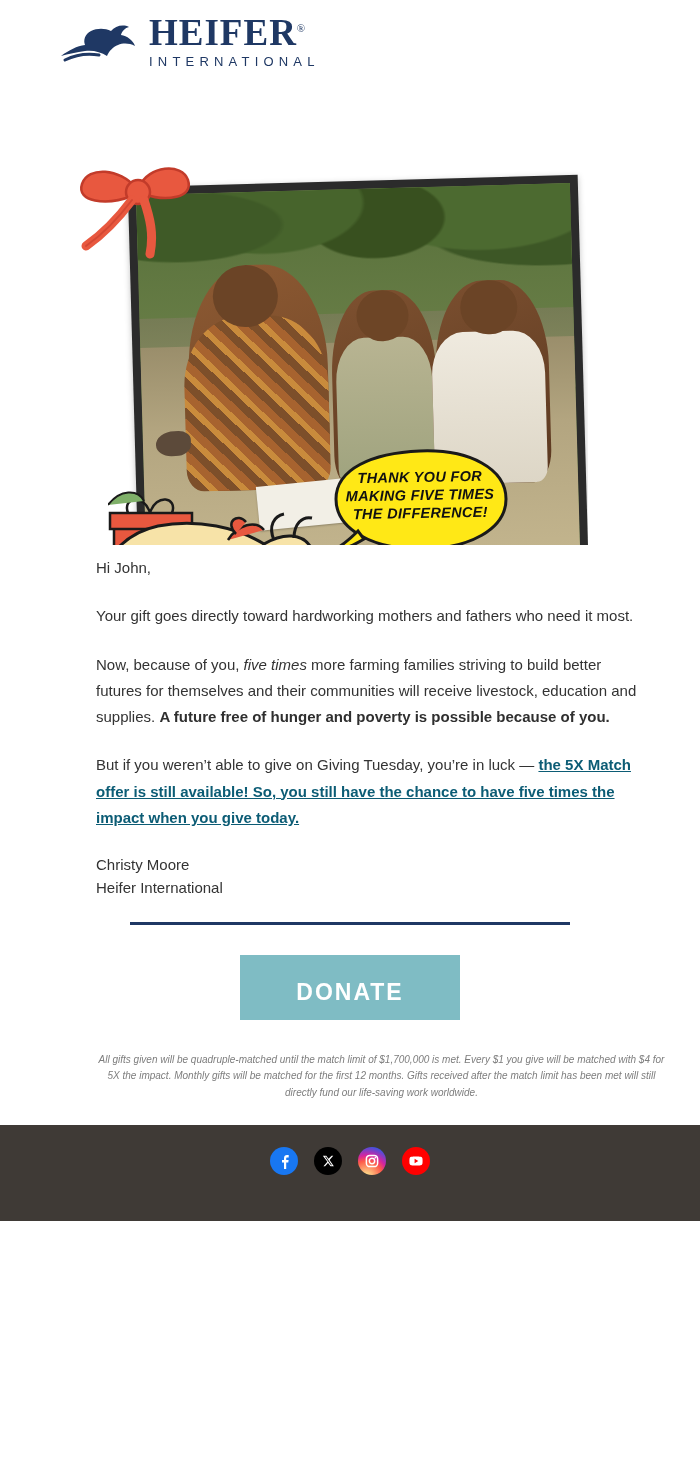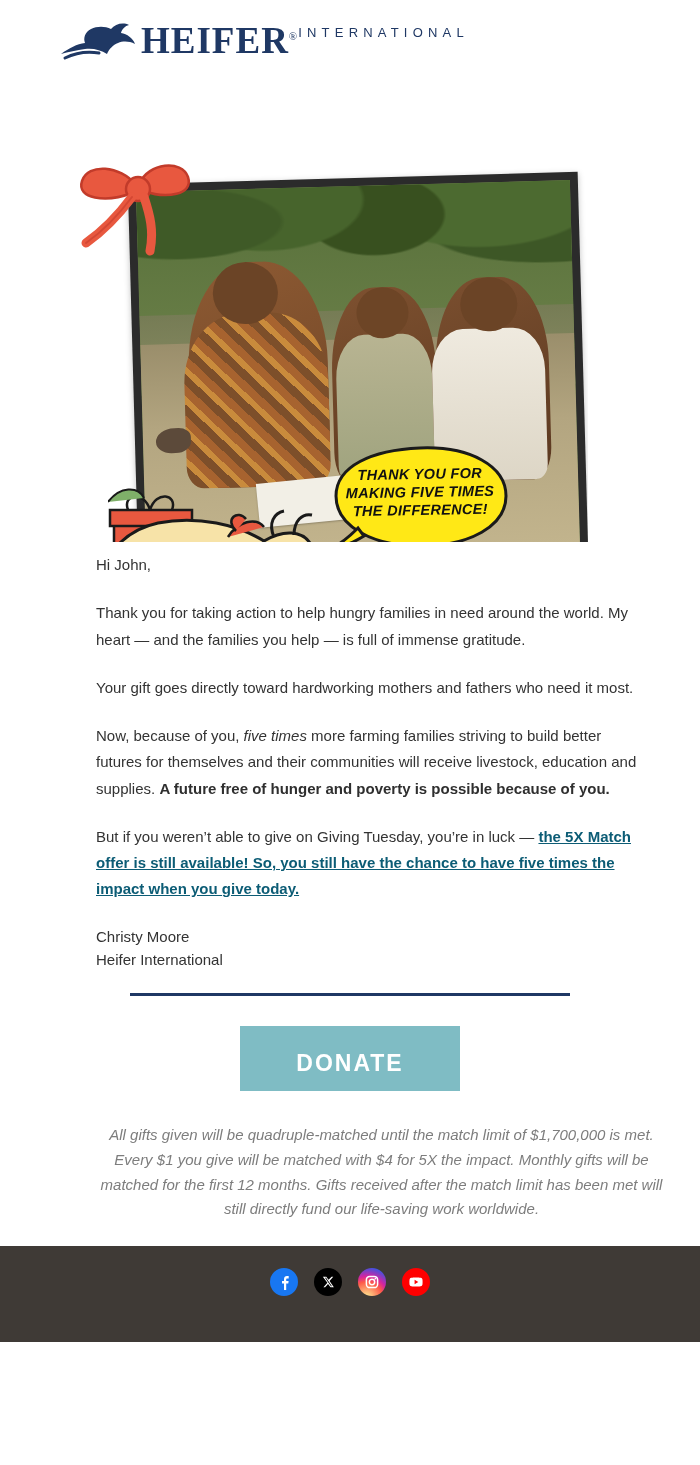--- a/index.html
+++ b/index.html
@@ -31,23 +31,23 @@
     padding-left: 55px;
   }
   .logo-mark {
     width: 86px;
     height: 52px;
     flex: 0 0 auto;
     position: relative;
   }
   .logo-text {
     display: flex;
-    flex-direction: row;
+    flex-direction: column;
     justify-content: space-between;
-    margin-left: 0;
+    margin-left: 8px;
   }
   .logo-heifer {
     font-family: "Liberation Serif", serif;
     font-weight: bold;
     font-size: 37px;
     letter-spacing: 1px;
     color: #1f3864;
     line-height: 1;
     position: relative;
   }
@@ -239,21 +239,21 @@
     font-weight: bold;
     letter-spacing: 2px;
     padding: 24px 56px 14px 56px;
     border: none;
     cursor: pointer;
     font-family: "Liberation Sans", sans-serif;
   }
   .disclaimer {
     padding: 22px 34px 24px 66px;
     text-align: center;
-    font-size: 15px;
+    font-size: 10px;
     font-style: italic;
     line-height: 1.65;
     color: #7d7d7d;
     margin-left: 31px;
   }
 
   
   .footer {
     background: #3f3a36;
     color: #ffffff;
@@ -388,21 +388,20 @@
     <div class="bubble-text">
       <div>THANK YOU FOR</div>
       <div>MAKING FIVE TIMES</div>
       <div>THE DIFFERENCE!</div>
     </div>
 
   </div>
 
   <div class="body-copy">
     <p>Hi John,</p>
-    <p>Thank you for taking action to help hungry families in need around the world. My heart — and the families you help — is full of immense gratitude.</p>
     <p>Your gift goes directly toward hardworking mothers and fathers who need it most.</p>
     <p><span>Now, because of you, </span><em>five times</em><span> more farming families striving to build better futures for themselves and their communities will receive livestock, education and supplies. </span><strong>A future free of hunger and poverty is possible because of you.</strong></p>
     <p><span>But if you weren’t able to give on Giving Tuesday, you’re in luck — </span><a class="link-inline" href="#">the 5X Match offer is still available! So, you still have the chance to have five times the impact when you give today.</a></p>
     <p class="tight signature">Christy Moore</p>
     <p class="tight">Heifer International</p>
   </div>
 
   <div class="divider"></div>
 
   <div class="cta-wrap">

